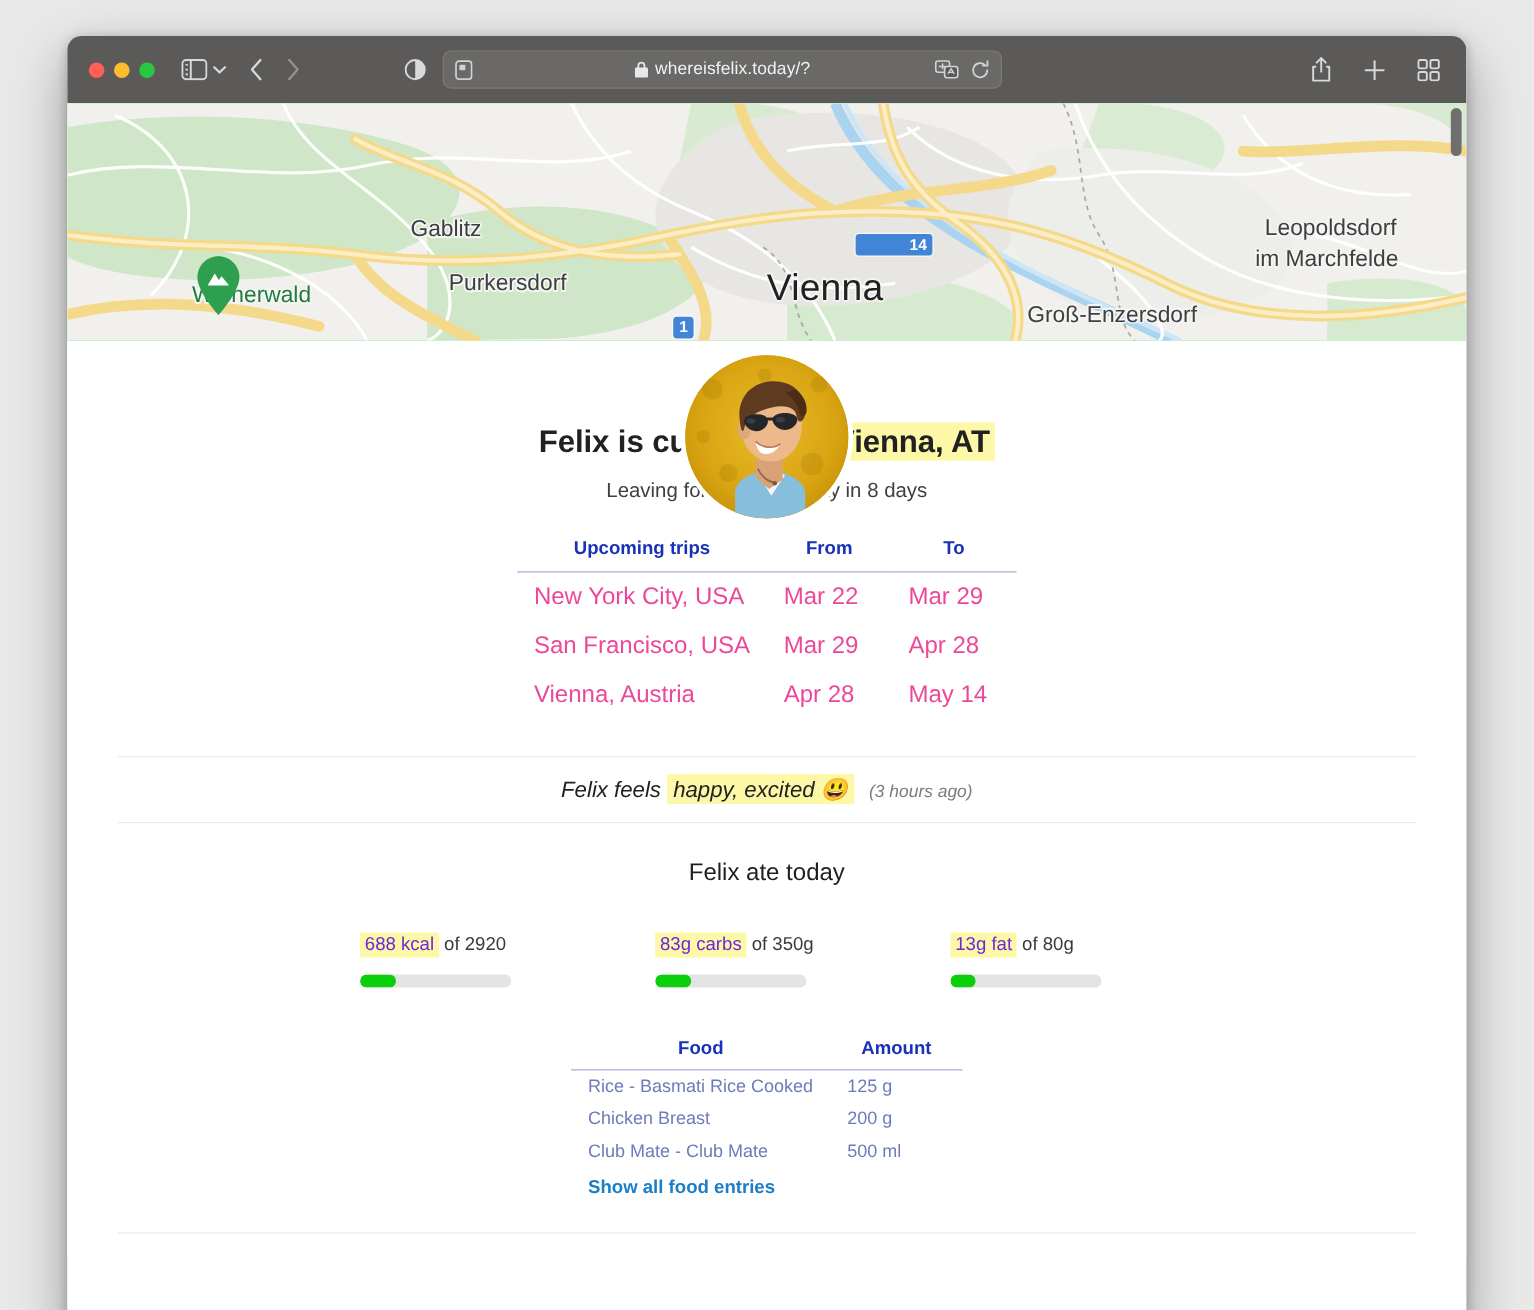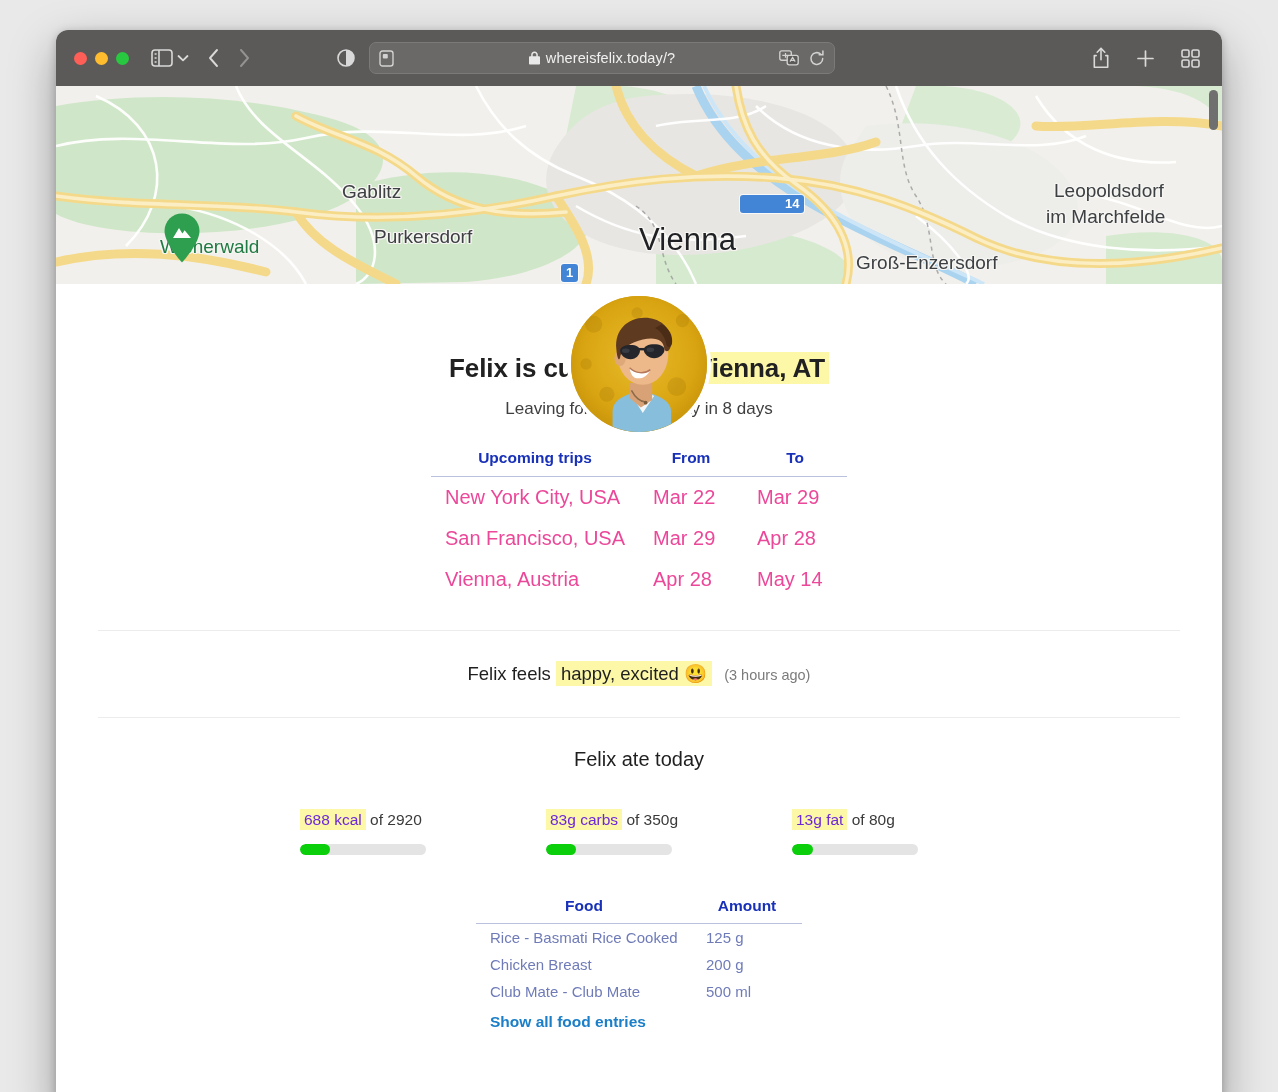--- a/index.html
+++ b/index.html
@@ -226,21 +226,21 @@
   #trips-table th:nth-child(1) { width: 200px; }
   #trips-table th:nth-child(2),
   #trips-table th:nth-child(3) { width: 104px; }
 
   hr.rule {
     border: 0;
     border-top: 1px solid #ececec;
     margin: 0 42px;
   }
 
-  #mood-section { padding: 32px 0; }
+  #mood-section { padding: 16px 0; font-style: italic; }
   #mood-line { font-size: 18.5px; color: #1f1f1f; }
   #mood-value { background: #fcf8a8; padding: 2px 5px; }
   #mood-time { color: #7b7b7b; font-size: 14.5px; margin-left: 7px; }
 
   #food-section { padding-top: 30px; }
   #food-title { font-size: 20px; color: #1f1f1f; }
 
   #macros {
     display: flex;
     justify-content: center;
@@ -463,21 +463,21 @@
       <div id="map-labels">
           <div class="map-label town" style="left: 286px; top: 96px;">Gablitz</div>
           <div class="map-label town green" style="left: 104px; top: 151px;">Wienerwald</div>
           <div class="map-label town" style="left: 318px; top: 141px;">Purkersdorf</div>
           <div class="map-label city" style="left: 583px; top: 137px;">Vienna</div>
           <div class="map-label town" style="left: 998px; top: 95px;">Leopoldsdorf</div>
           <div class="map-label town" style="left: 990px; top: 121px;">im Marchfelde</div>
           <div class="map-label town" style="left: 800px; top: 167px;">Groß-Enzersdorf</div>
         </div>
       <div id="map-shields">
-          <div class="shield" style="left: 684px; top: 109px; padding-left: 45px;">14</div>
+          <div class="shield" style="left: 657px; top: 109px; padding-left: 45px;">14</div>
           <div class="shield" style="left: 505px; top: 178px;">1</div>
         </div>
 
       <svg id="map-pin" viewBox="0 0 40 52">
         <path d="M20 1.5C10.3 1.5 2.5 9.3 2.5 19c0 12.6 17.5 31.5 17.5 31.5S37.5 31.6 37.5 19C37.5 9.3 29.7 1.5 20 1.5z" fill="#2e9e4f"></path>
         <path d="M11 26l6-10 3.4 5.4 2.2-3.2L29 26z" fill="#ffffff"></path>
       </svg>
     </div>
 
     <div id="avatar">

